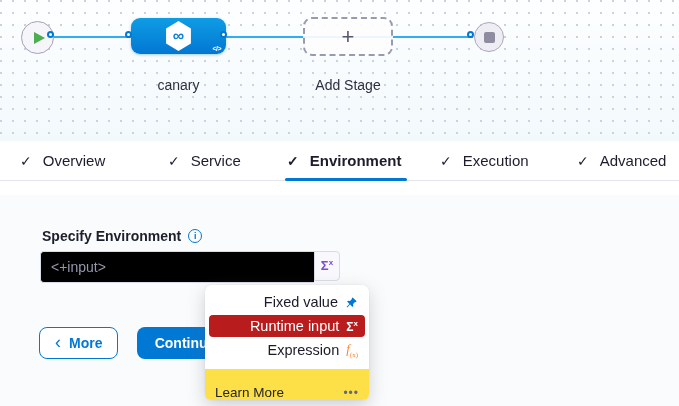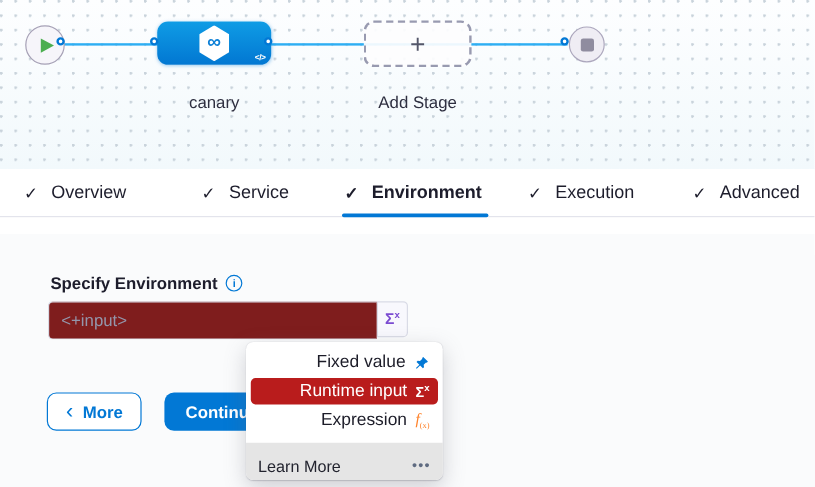--- a/index.html
+++ b/index.html
@@ -61,21 +61,21 @@
   
   .content { position:absolute; left:0; top:195px; width:679px; height:225px; background:#fafbfc; }
   .field-label { position:absolute; left:42px; top:33px; display:flex; align-items:center; gap:7px; font-size:14px; font-weight:700; color:#1d1d2c; }
   .info-icon {
     width:14px; height:14px; border:1.4px solid #0278d5; border-radius:50%;
     color:#0278d5; font-size:9px; font-weight:700; display:flex; align-items:center; justify-content:center;
   }
   .input-group { position:absolute; left:40px; top:56px; width:300px; height:30px; display:flex; }
   .env-input {
     flex:1; height:32px; border:1px solid #d9dbe6; border-right:none; border-radius:4px 0 0 4px;
-    background:#7f1d1d; font-family:"Liberation Sans",sans-serif; font-size:14px; color:#9496ab; padding:0 10px; outline:none;
+    background:#000000; font-family:"Liberation Sans",sans-serif; font-size:14px; color:#9496ab; padding:0 10px; outline:none;
   }
   .multi-type-btn {
     width:26px; height:30px; border:1px solid #d9dbe6; border-radius:0 4px 4px 0; background:#f8f8fd;
     color:#7b4bd1; display:flex; align-items:center; justify-content:center; cursor:pointer;
     font-weight:700; font-size:13px;
   }
   .sup-x { font-size:8px; vertical-align:super; font-weight:700; }
 
   .back-btn {
     position:absolute; left:39px; top:132px; height:32px; padding:0 15px;
@@ -98,22 +98,22 @@
   .dd-item {
     height:22px; margin:0 0 2px 0; padding:0 7px; border-radius:4px;
     display:flex; align-items:center; justify-content:flex-end; gap:7px;
     font-size:14.5px; color:#1c1c28; cursor:pointer;
   }
   .dd-item.selected { background:#b91c1c; color:#fff; }
   .dd-item .sigma { font-weight:700; font-size:12px; }
   .fx-icon { color:#ff832b; font-size:13px; font-style:italic; font-family:"Liberation Serif", serif; }
   .fx-sub { font-size:7px; font-style:normal; vertical-align:sub; }
   .dd-footer {
-    height:31px; background:#e5e5e5; border-radius:0 0 6px 6px;
-    display:flex; align-items:flex-start; justify-content:space-between; padding:12px 10px;
+    height:31px; background:#fde047; border-radius:0 0 6px 6px;
+    display:flex; align-items:flex-end; justify-content:space-between; padding:0 10px;
     font-size:13.5px; color:#23242f;
   }
   .dd-more { color:#5f6b81; font-size:12px; letter-spacing:1px; cursor:pointer; }
 </style>
 </head>
 <body>
 
 <div class="screen">
 
   <div class="canvas">

